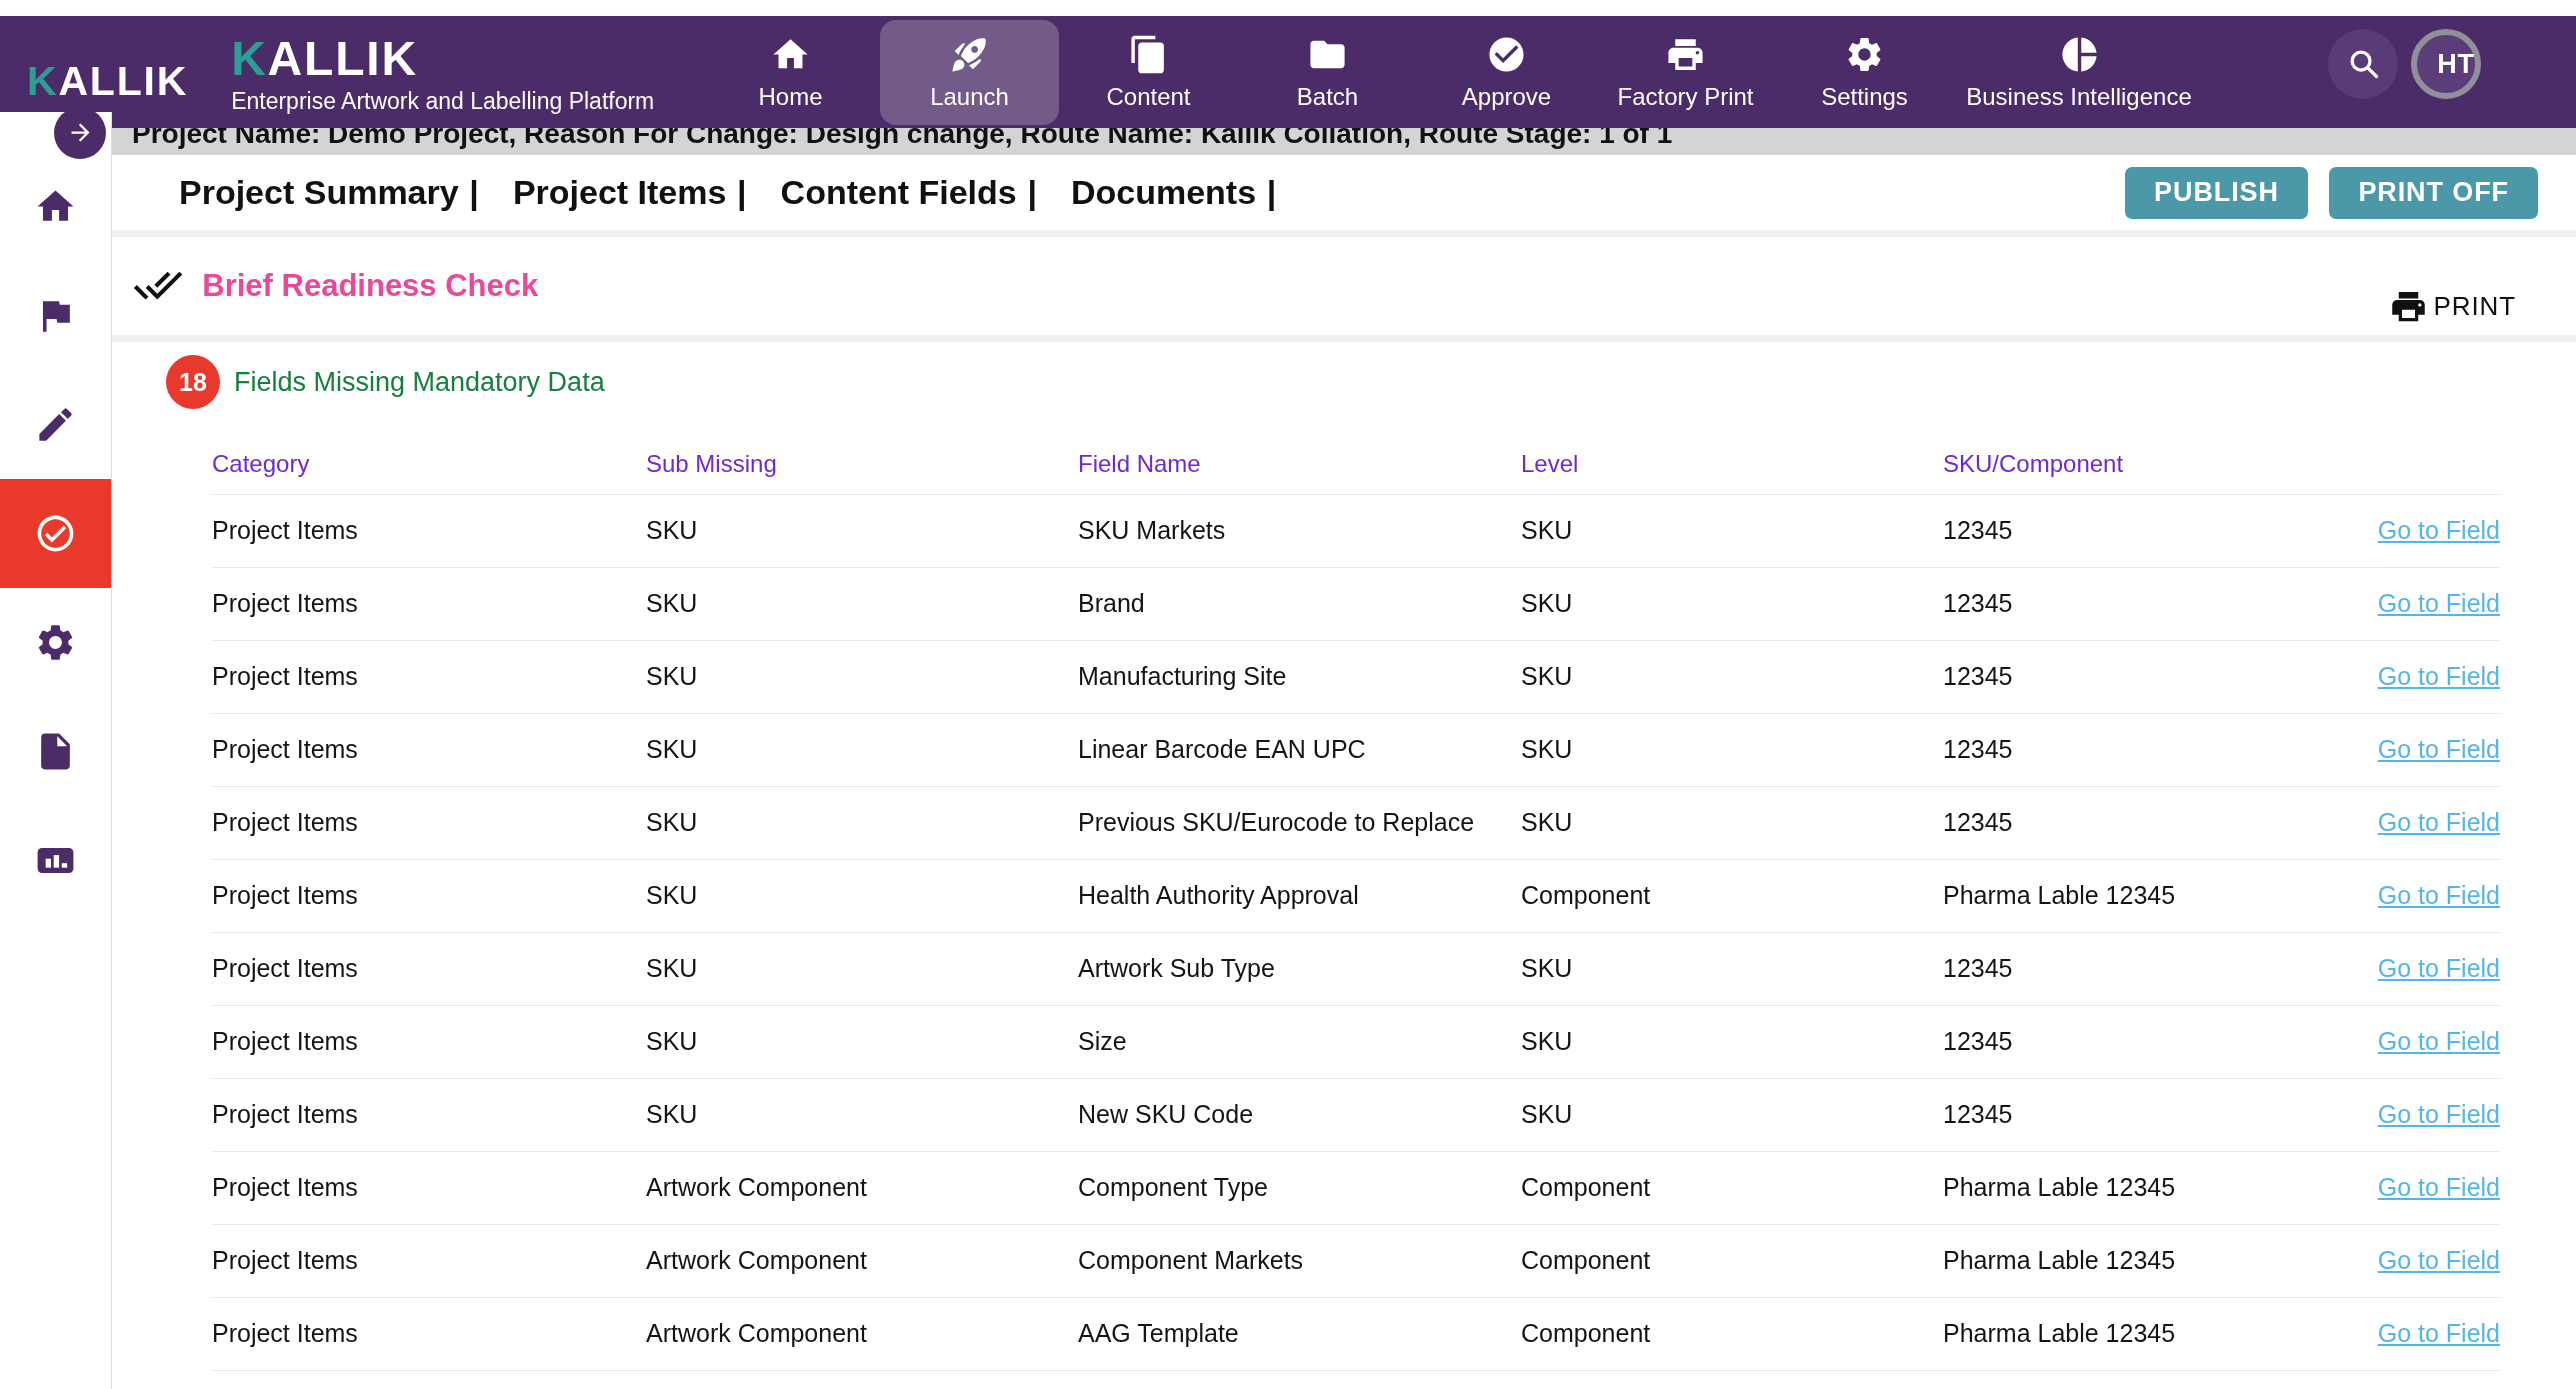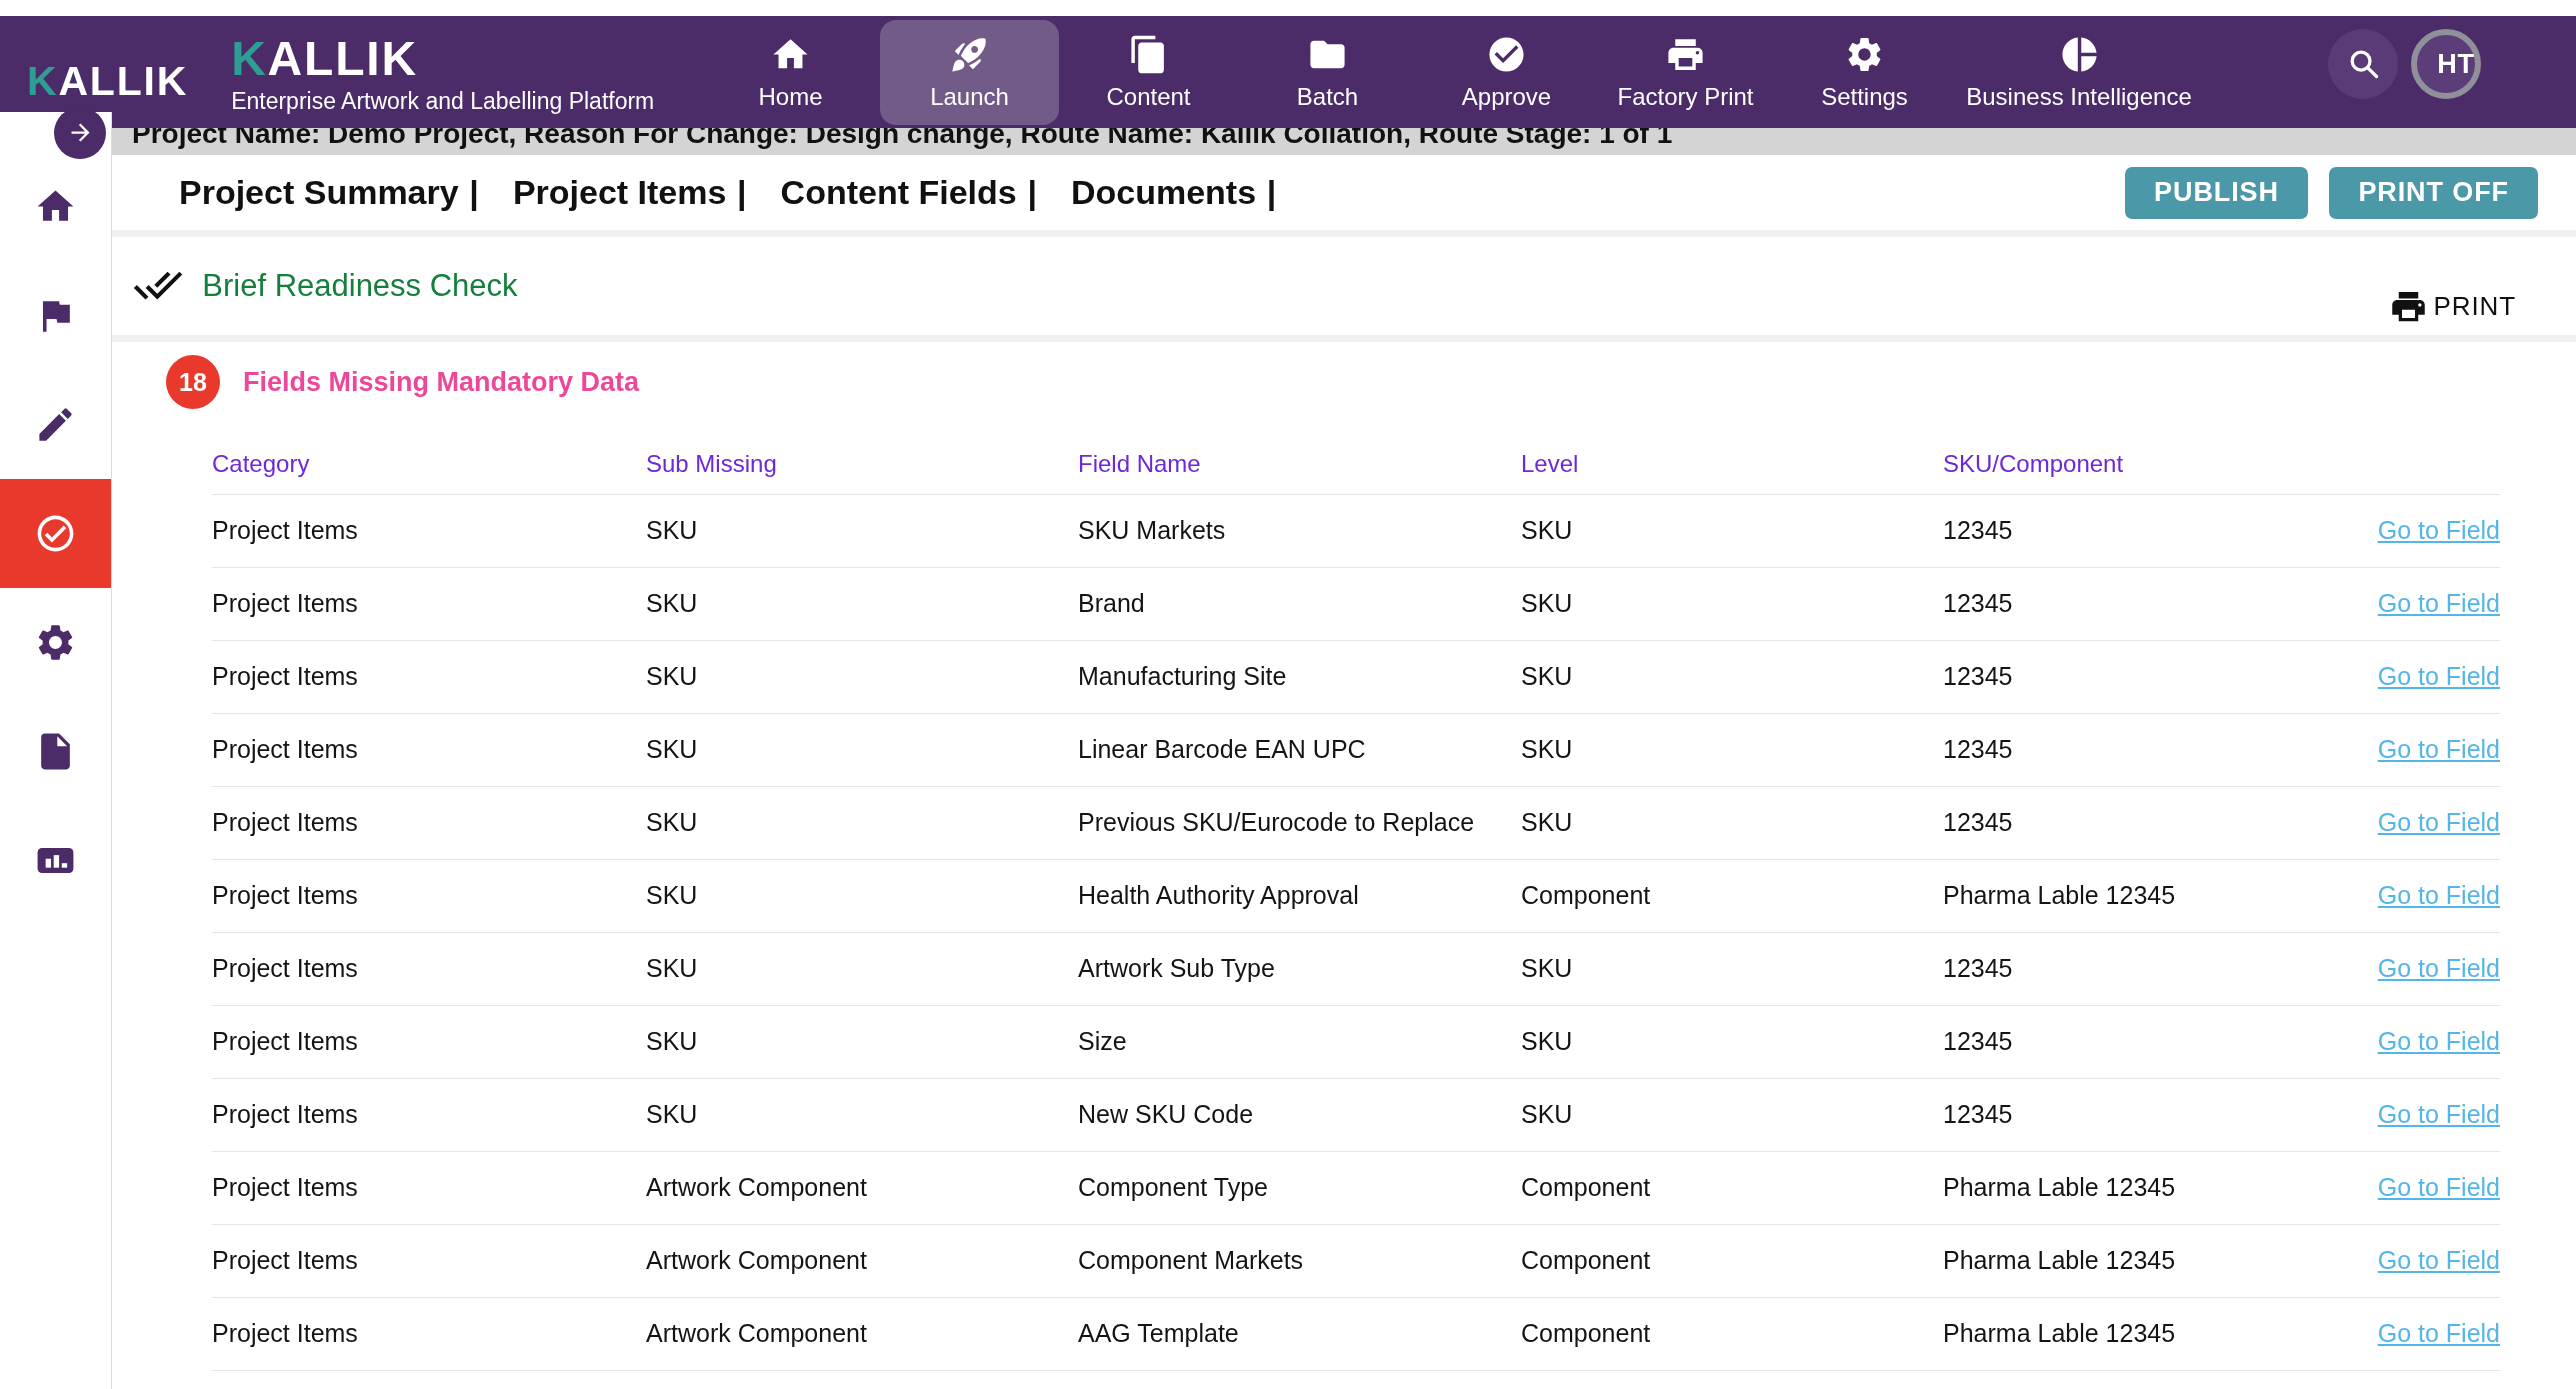--- a/index.html
+++ b/index.html
@@ -56,30 +56,30 @@
   .tab { font-weight:bold; font-size:34px; color:#111; cursor:pointer; white-space:nowrap; }
   .tab .pipe { margin-left:10.7px; font-weight:bold; }
   .actions { margin-left:auto; display:flex; gap:21.5px; }
   .btn-teal { background:#4b99a8; color:#fff; border:none; border-radius:7.2px; height:52px; padding:0 29px;
               font-family:inherit; font-weight:bold; font-size:27px; letter-spacing:0.9px; cursor:pointer; }
 
   .section-divider { height:7.2px; background:#f0f0f0; }
 
   .page-heading { height:98px; display:flex; align-items:center; padding:0 54px 0 20.6px; }
   .page-heading .done-all svg { width:50px; height:50px; fill:#111; }
-  .page-title { font-size:31px; font-weight:normal; color:#15803d; margin:0 0 0 19.7px;text-align:right; }
+  .page-title { font-size:31px; font-weight:bold; color:#ec4899; margin:0 0 0 19.7px;text-align:right; }
   .print-btn { margin-left:auto; display:flex; align-items:center; gap:5.4px; background:none; border:none;
                font-family:inherit; font-size:26px; letter-spacing:0.9px; color:#111; cursor:pointer;margin-top:40px; }
   .print-btn svg { width:39px; height:39px; fill:#111; }
 
   .missing-section { padding-top:12.5px; }
   .section-head { display:flex; align-items:center; margin-left:54px; height:55px; }
   .badge { width:54px; height:54px; border-radius:50%; background:#e8392c; color:#fff; display:flex;
            align-items:center; justify-content:center; font-size:25px; font-weight:bold; }
-  .section-title { font-size:27px; font-weight:bold; color:#ec4899; margin:0 0 0 23px; }
+  .section-title { font-size:27px; font-weight:normal; color:#15803d; margin:0 0 0 14px; }
 
   .table { margin:25px 0 0 100px; width:2288px; }
   .thead, .tr { display:grid; grid-template-columns:434px 432px 443px 422px 376px 1fr; align-items:center; }
   .thead { height:59px; color:#6d28d9; font-size:24px; }
   .tr { height:73px; border-top:1.8px solid #e6e6e6; font-size:25px; color:#141414; }
   .tbody { border-bottom:1.8px solid #e6e6e6; }
   .td-link { text-align:right; }
   .goto-link { color:#53b5e8; text-decoration:underline; font-size:25px; cursor:pointer; }
 </style>
 </head>

